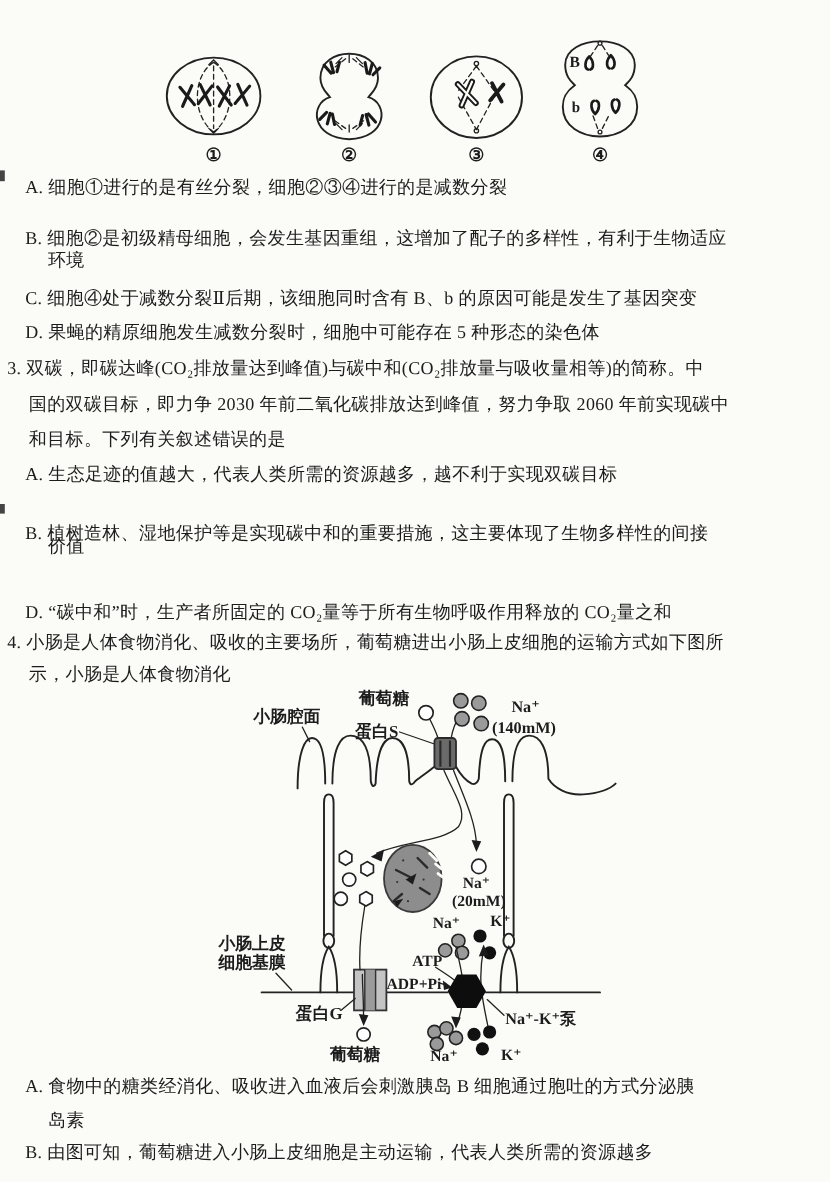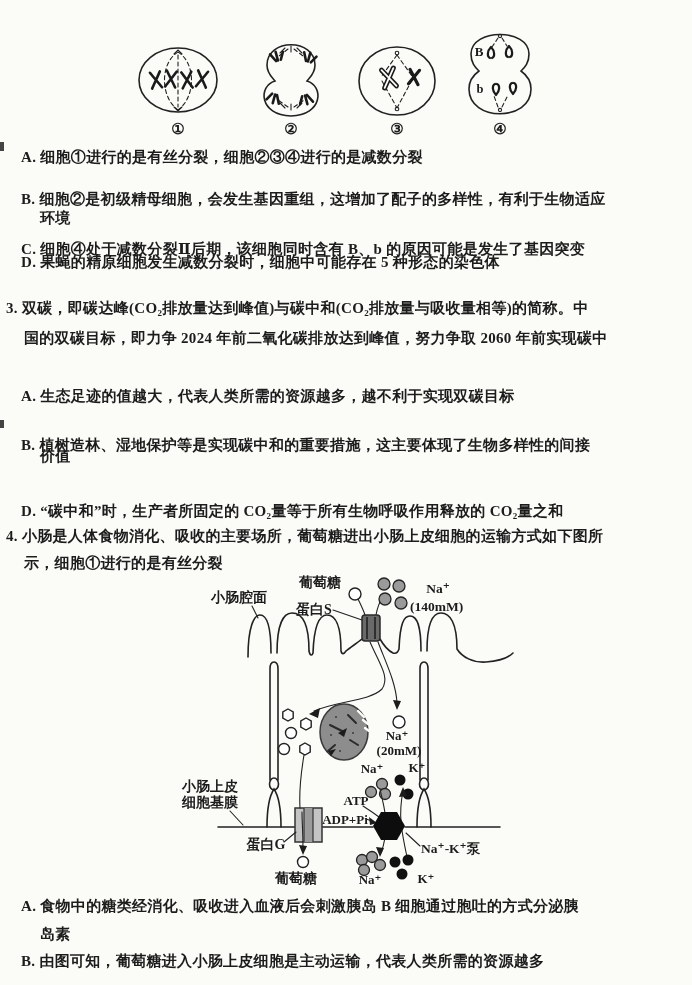--- a/index.html
+++ b/index.html
@@ -1,18 +1,18 @@
 <!DOCTYPE html>
 <html><head>
 <meta charset="utf-8">
 <style>
   html,body{margin:0;padding:0;background:#ddd;}
   .page{position:relative;width:692px;height:985px;background:#fbfbf8;overflow:hidden;
         font-family:"Liberation Serif","DejaVu Serif",serif;color:#1c1c1c;}
-  .ln{position:absolute;font-size:15px;font-weight:700;white-space:nowrap;letter-spacing:.3px;line-height:20px;}
+  .ln{position:absolute;font-size:15px;font-weight:400;white-space:nowrap;letter-spacing:.3px;line-height:20px;}
   .x6{left:6px}.x21{left:21px}.x24{left:24px}.x40{left:40px}
   svg{position:absolute;overflow:visible;}
   svg text{font-family:"Liberation Serif","DejaVu Serif",serif;font-weight:600;fill:#1c1c1c;}
   .stroke{stroke:#222;fill:none;stroke-width:1.6;stroke-linecap:round;}
   .thin{stroke:#222;fill:none;stroke-width:1.1;stroke-linecap:round;}
   .dash{stroke:#222;fill:none;stroke-width:1.1;stroke-dasharray:4 3;stroke-linecap:round;}
   .chrom{stroke:#1a1a1a;fill:none;stroke-width:2.6;stroke-linecap:round;}
   .tick{position:absolute;background:#444;}
 </style>
 </head>
@@ -103,31 +103,32 @@
     <text x="48" y="109" font-size="15" text-anchor="middle">①</text>
     <text x="161" y="109" font-size="15" text-anchor="middle">②</text>
     <text x="267" y="109" font-size="15" text-anchor="middle">③</text>
     <text x="370" y="109" font-size="15" text-anchor="middle">④</text>
   </svg>
 
   <div class="ln x21" style="top:147px">A. 细胞①进行的是有丝分裂，细胞②③④进行的是减数分裂</div>
   <div class="ln x21" style="top:189px">B. 细胞②是初级精母细胞，会发生基因重组，这增加了配子的多样性，有利于生物适应</div>
   <div class="ln x40" style="top:208px">环境</div>
   <div class="ln x21" style="top:239px">C. 细胞④处于减数分裂Ⅱ后期，该细胞同时含有 B、b 的原因可能是发生了基因突变</div>
-  <div class="ln x21" style="top:252px">D. 果蝇的精原细胞发生减数分裂时，细胞中可能存在 5 种形态的染色体</div>
+  <div class="ln x21" style="top:268px">D. 果蝇的精原细胞发生减数分裂时，细胞中可能存在 5 种形态的染色体</div>
 
   <div class="ln x6" style="top:298px">3. 双碳，即碳达峰(CO₂排放量达到峰值)与碳中和(CO₂排放量与吸收量相等)的简称。中</div>
-  <div class="ln x24" style="top:328px">国的双碳目标，即力争 2024 年前二氧化碳排放达到峰值，努力争取 2060 年前实现碳中</div>
+  <div class="ln x24" style="top:328px">国的双碳目标，即力争 2030 年前二氧化碳排放达到峰值，努力争取 2060 年前实现碳中</div>
+  <div class="ln x24" style="top:357px">和目标。下列有关叙述错误的是</div>
   <div class="ln x21" style="top:386px">A. 生态足迹的值越大，代表人类所需的资源越多，越不利于实现双碳目标</div>
   <div class="ln x21" style="top:435px">B. 植树造林、湿地保护等是实现碳中和的重要措施，这主要体现了生物多样性的间接</div>
   <div class="ln x40" style="top:446px">价值</div>
   <div class="ln x21" style="top:501px">D. “碳中和”时，生产者所固定的 CO₂量等于所有生物呼吸作用释放的 CO₂量之和</div>
 
   <div class="ln x6" style="top:526px">4. 小肠是人体食物消化、吸收的主要场所，葡萄糖进出小肠上皮细胞的运输方式如下图所</div>
-  <div class="ln x24" style="top:553px">示，细胞①进行的是有丝分裂</div>
+  <div class="ln x24" style="top:553px">示，小肠是人体食物消化</div>
 
   <svg style="left:170px;top:565px" width="360" height="320" viewBox="0 0 360 320">
 
     <g>
       <path class="stroke" d="M78,92 C78,62 84,50 90,50 C97,50 101,62 101,88"></path>
       <path class="stroke" d="M107,88 C107,58 114,48 122,48 C132,48 139,58 139,86 C140,91 142,91 143,88 C144,60 150,50 157,50 C165,50 171,60 171,86 C172,90 174,89 176,86 C181,82 187,78 192,74"></path>
       <path class="stroke" d="M210,74 C214,81 219,86 223,88 C226,89 228,87 229,84 C230,58 234,51 240,51 C247,51 251,60 251,86"></path>
       <path class="stroke" d="M257,86 C257,56 264,48 271,48 C280,48 287,58 287,84 C292,92 303,98 316,97 C328,96 338,93 343,88"></path>
     </g>
 

